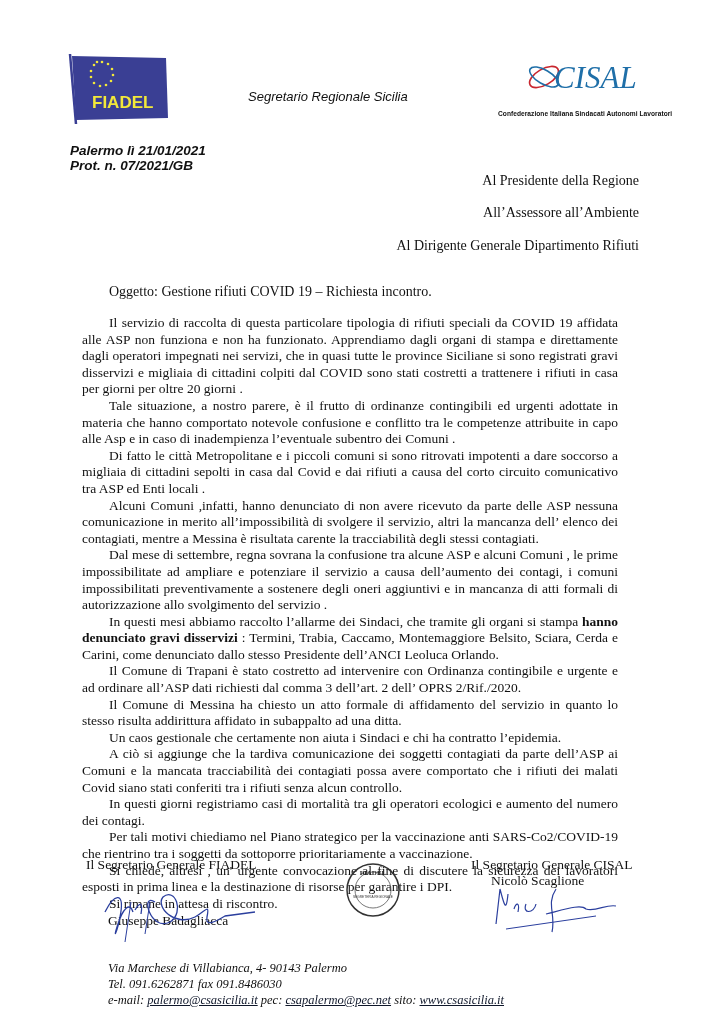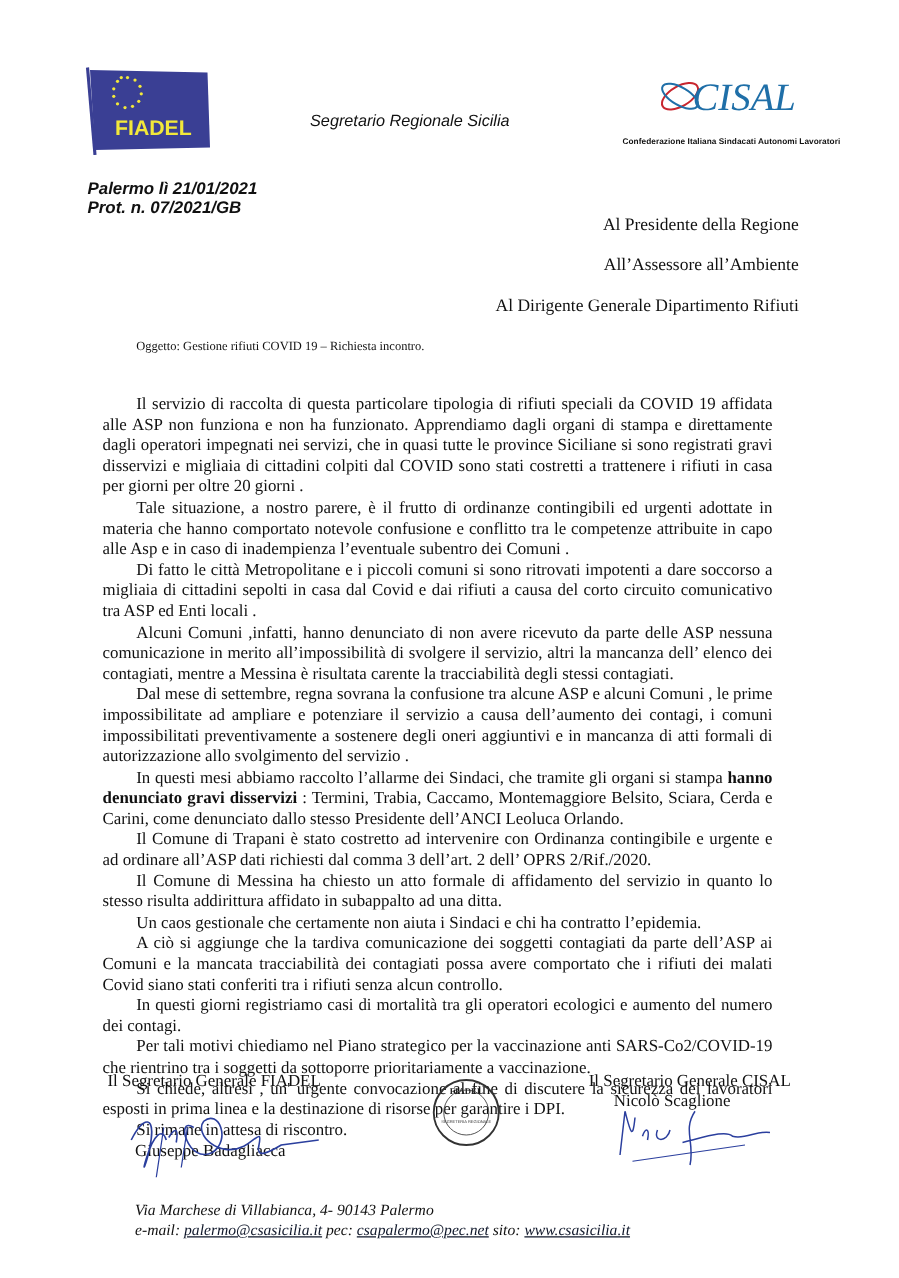--- a/index.html
+++ b/index.html
@@ -6,21 +6,21 @@
   body { width:719px; height:1022px; position:relative; overflow:hidden; font-family:"Liberation Serif", serif; color:#111; }
   .abs { position:absolute; }
   .sans-i { font-family:"Liberation Sans", sans-serif; font-style:italic; }
   #fiadel-logo { left:66px; top:52px; width:104px; height:72px; }
   #segreteria { left:248px; top:89px; font-size:13px; }
   #cisal-logo { left:524px; top:55px; width:140px; height:40px; }
   #cisal-sub { left:498px; top:110px; font-size:6.6px; font-weight:bold; font-family:"Liberation Sans", sans-serif; white-space:nowrap; letter-spacing:0.05px;}
   #date { left:70px; top:143px; font-size:13.5px; font-weight:bold; line-height:15px; }
   .recip { right:80px; font-size:14px; text-align:right; white-space:nowrap; }
   #r0 { top:173px; } #r1 { top:205px; } #r2 { top:238px; }
-  #subject { left:109px; top:272px; font-size:10px; white-space:nowrap; }
+  #subject { left:109px; top:284px; font-size:14px; white-space:nowrap; }
   #body { left:82px; top:315px; width:536px; font-size:13.5px; line-height:16.6px; text-align:justify; }
   #body p { margin:0; text-indent:27px; }
   .sig { font-size:13.5px; line-height:16px; white-space:nowrap; }
   #sig-left-title { left:86px; top:857px; }
   #sig-left-name { left:108px; top:873px;margin-top:40px; }
   #sig-right-title { left:471px; top:857px;text-align:right; }
   #sig-right-name { left:491px; top:873px; }
   #sig-left-svg { left:95px; top:872px; width:170px; height:70px; }
   #sig-right-svg { left:486px; top:874px; width:140px; height:60px; }
   #stamp { left:345px; top:862px; width:56px; height:56px; }
@@ -103,14 +103,15 @@
 
 <div id="sig-right-title" class="abs sig">Il Segretario Generale CISAL</div>
 <div id="sig-right-name" class="abs sig">Nicolò Scaglione</div>
 <svg id="sig-right-svg" class="abs" viewBox="0 0 140 60">
   <path d="M10 50 L14 15 M14 15 C18 30,20 40,22 20 M28 35 C30 28,34 28,32 38 M40 30 C36 40,48 40,50 30 M70 15 C60 30,70 40,66 58 M60 40 C80 35,95 30,100 35 C110 38,120 30,130 32" fill="none" stroke="#2b3f9e" stroke-width="1.2"></path>
   <path d="M20 55 L110 42" fill="none" stroke="#2b3f9e" stroke-width="1"></path>
 </svg>
 
 <div id="footer" class="abs">
   <div>Via  Marchese di Villabianca, 4- 90143 Palermo</div>
+  <div>Tel. 091.6262871 fax 091.8486030</div>
   <div><span>e-mail: </span><a>palermo@csasicilia.it</a><span> pec: </span><a>csapalermo@pec.net</a><span> sito: </span><a>www.csasicilia.it</a></div>
 </div>
 
 </body></html>

